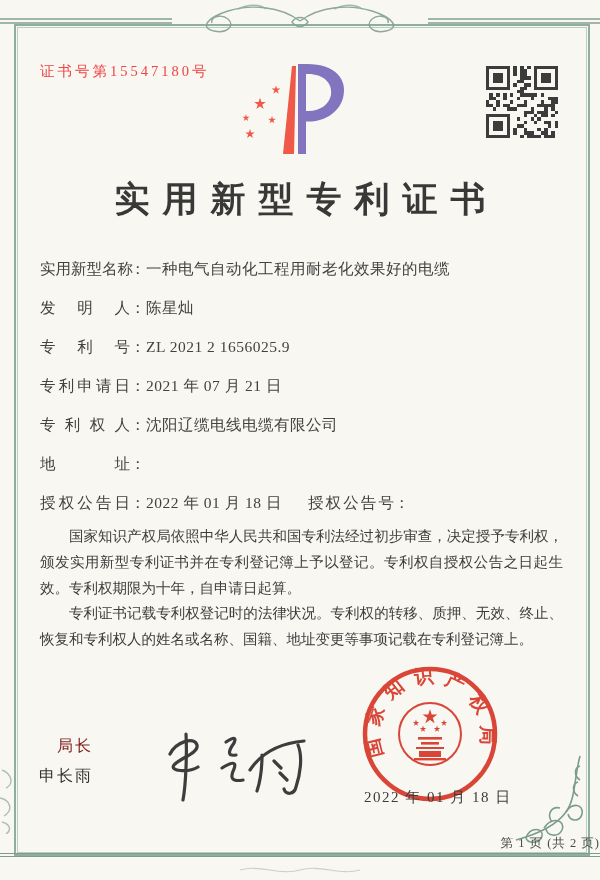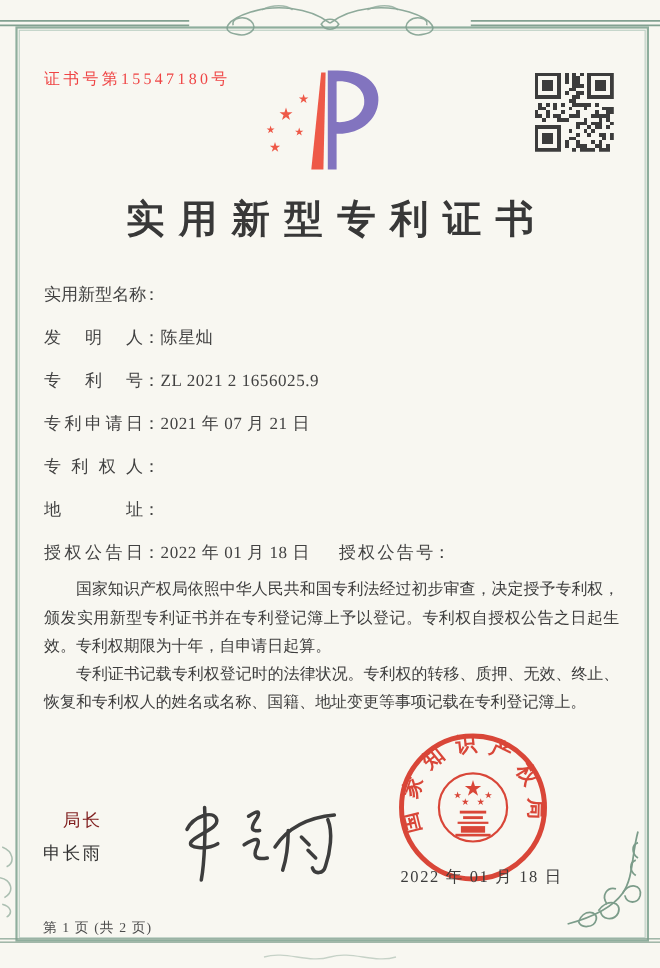--- a/index.html
+++ b/index.html
@@ -47,21 +47,21 @@
 
   #signer-title { left:57px; top:736px; font-size:16px; letter-spacing:2px;
     font-family:"Liberation Sans","DejaVu Sans",sans-serif; color:#7f1d1d; }
   #signer-name  { left:39px; top:766px; font-size:16px; letter-spacing:2px;
     font-family:"Liberation Sans","DejaVu Sans",sans-serif; color:#333; }
   #signature { left:150px; top:712px; }
 
   #official-seal { left:358px; top:662px; mix-blend-mode:multiply; opacity:.93; }
   #issue-date { left:364px; top:788px; font-size:15px; letter-spacing:1.5px; color:#3c3c3c; }
 
-  #page-footer { left:0; top:835px; width:100%; text-align:left;
+  #page-footer { left:0; top:835px; width:100%; text-align:right;
     font-size:12.5px; letter-spacing:1px; color:#4c4c4c;padding-left:39px; }
 </style>
 </head>
 <body>
 
 <svg width="0" height="0" style="position:absolute">
   <defs>
     <path id="st" d="M0,-10 L5.9,8.1 L-9.5,-3.1 L9.5,-3.1 L-5.9,8.1 Z"></path>
     <path id="curl" fill="none" stroke="#7d9c8b" stroke-width="1.6" d="M0,0 C14,-10 30,-8 34,2 C37,11 28,16 21,12 C15,8 18,0 26,2"></path>
   </defs>
@@ -241,39 +241,41 @@
     <rect x="1" y="15" width="5" height="5" fill="#f8f7f1"></rect>
     <rect x="2" y="16" width="3" height="3" fill="#3c3c3c"></rect>
   </svg>
 
 <div class="abs" id="page-title">实用新型专利证书</div>
 
 <div class="abs" id="fields">
   <div class="frow">
     <span class="flabel">实用新型名称</span>
       <span class="fcolon">：</span>
+    <span class="fvalue">一种电气自动化工程用耐老化效果好的电缆</span>
   </div>
   <div class="frow">
     <span class="flabel">发明人</span>
       <span class="fcolon">：</span>
     <span class="fvalue">陈星灿</span>
   </div>
   <div class="frow">
     <span class="flabel">专利号</span>
       <span class="fcolon">：</span>
     <span class="fvalue">ZL 2021 2 1656025.9</span>
   </div>
   <div class="frow">
     <span class="flabel">专利申请日</span>
       <span class="fcolon">：</span>
     <span class="fvalue">2021 年 07 月 21 日</span>
   </div>
   <div class="frow">
     <span class="flabel">专利权人</span>
       <span class="fcolon">：</span>
+    <span class="fvalue">沈阳辽缆电线电缆有限公司</span>
   </div>
   <div class="frow">
     <span class="flabel">地址</span>
       <span class="fcolon">：</span>
   </div>
   <div class="frow">
     <span class="flabel">授权公告日</span>
       <span class="fcolon">：</span>
     <span class="fvalue">2022 年 01 月 18 日</span>
     <span class="fpair2">

